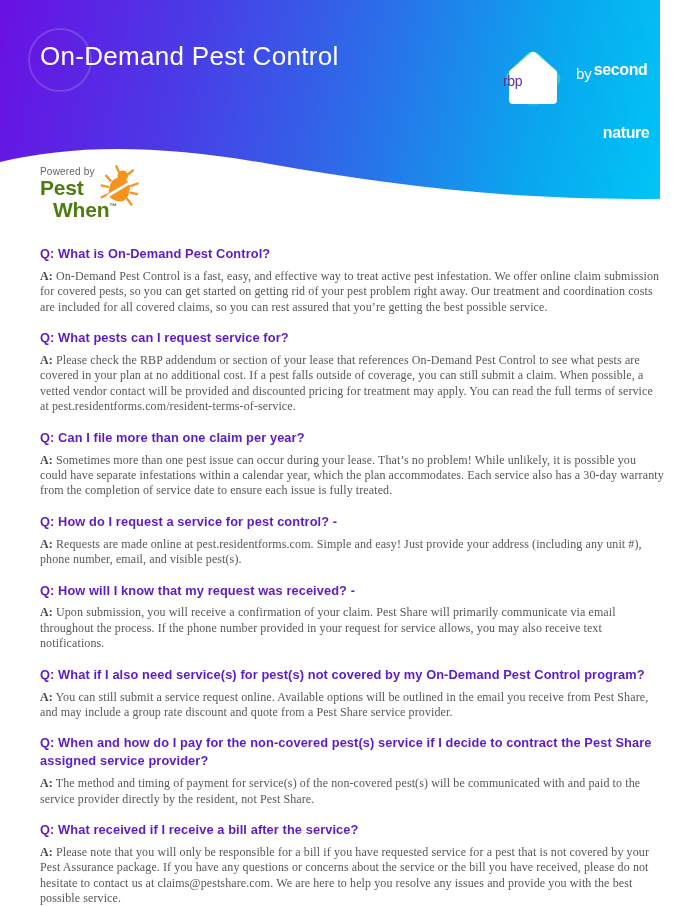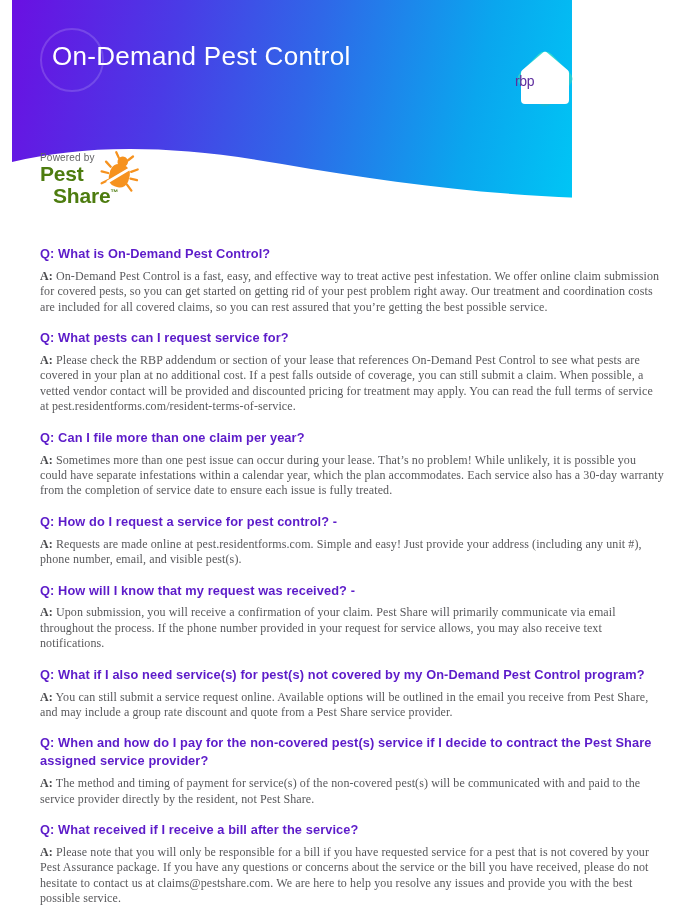--- a/index.html
+++ b/index.html
@@ -5,21 +5,21 @@
   * { margin:0; padding:0; box-sizing:border-box; }
   html,body { background:#e8e8e8; }
   body { font-family:"Liberation Sans", sans-serif; }
   .page {
     position:relative; width:700px; height:906px; margin:0 auto;
     background:#ffffff; overflow:hidden;
   }
 
   
   .header {
-    position:absolute; top:0; left:12px; width:560px; height:212px;
+    position:absolute; top:0; left:0; width:660px; height:212px;
     background:linear-gradient(102deg, #6a10e2 0%, #4a3be6 28%, #2f68e8 52%, #0aa6ee 80%, #00c6f5 100%);
   }
   .header-ring {
     position:absolute; left:28px; top:28px; width:64px; height:64px;
     border:2px solid rgba(255,255,255,0.16); border-radius:50%;
   }
   .wave-svg { position:absolute; left:0; bottom:0; width:700px; height:75px; display:block; }
 
   .title-block { position:absolute; left:40px; top:41px; color:#ffffff; }
   .title-line1 { font-size:26px; font-weight:400; letter-spacing:0.3px; }
@@ -32,25 +32,25 @@
     background:linear-gradient(135deg,#3be2cd 0%,#14b4da 100%);
     border-radius:9px; transform:rotate(45deg);
   }
   .rbp-house { position:absolute; left:0; top:0; width:60px; height:60px; }
   .rbp-text {
     position:absolute; left:0; top:24px; width:60px; text-align:left;
     color:#5e2d9e; font-size:14px; font-weight:400; letter-spacing:-0.3px;
   }
   .sn-block { position:absolute; left:576px; top:62px; display:flex; color:#ffffff; }
   .sn-by { font-size:15px; font-weight:400; margin-top:3px; margin-right:2px; }
-  .sn-name { display:flex; flex-direction:column; font-weight:700; font-size:16px; line-height:0.95; letter-spacing:-0.4px; }
+  .sn-name { display:flex; flex-direction:column; font-weight:700; font-size:16px; line-height:0.95; letter-spacing:-0.4px;gap:48px; }
   .sn-line2 { padding-left:9px; }
 
   
-  .pest-share { position:absolute; left:40px; top:152px; width:160px; height:70px; }
+  .pest-share { position:absolute; left:40px; top:166px; width:160px; height:70px; }
   .powered-by { font-size:10px; color:#636366; letter-spacing:0.2px; }
   .ps-line { font-size:21px; font-weight:700; color:#4d7c0f; line-height:1.05; letter-spacing:-0.2px; }
   .ps-line2 { margin-left:13px; }
   .ps-tm { font-size:8px; vertical-align:super; }
   .bug-svg { position:absolute; left:57px; top:-3px; width:46px; height:48px; }
 
   
   .faq { position:absolute; left:40px; top:245px; width:624px; }
   .faq-item { margin-bottom:14px; }
   .q {
@@ -88,21 +88,21 @@
     </div>
 
     <svg class="wave-svg" viewBox="0 0 700 75" preserveAspectRatio="none">
       <path d="M0,25 C70,9 150,6 270,27 C410,51 530,66 700,61 L700,75 L0,75 Z" fill="#ffffff"></path>
     </svg>
   </div>
 
   <div class="pest-share">
     <div class="powered-by">Powered by</div>
     <div class="ps-line">Pest</div>
-    <div class="ps-line ps-line2"><span>Share</span><span class="ps-tm">™</span></div>
+    <div class="ps-line ps-line2"><span>When</span><span class="ps-tm">™</span></div>
     <svg class="bug-svg" viewBox="0 0 48 48">
       <g transform="rotate(14 24 24)" stroke="#f6921e" stroke-width="2.4" stroke-linecap="round" fill="none">
 
         <path d="M19,9 L15,4"></path>
           <path d="M29,9 L33,4"></path>
 
         <path d="M13,20 L7,16"></path>
           <path d="M12,27 L5,27"></path>
           <path d="M14,34 L8,39"></path>
         <path d="M35,20 L41,16"></path>

